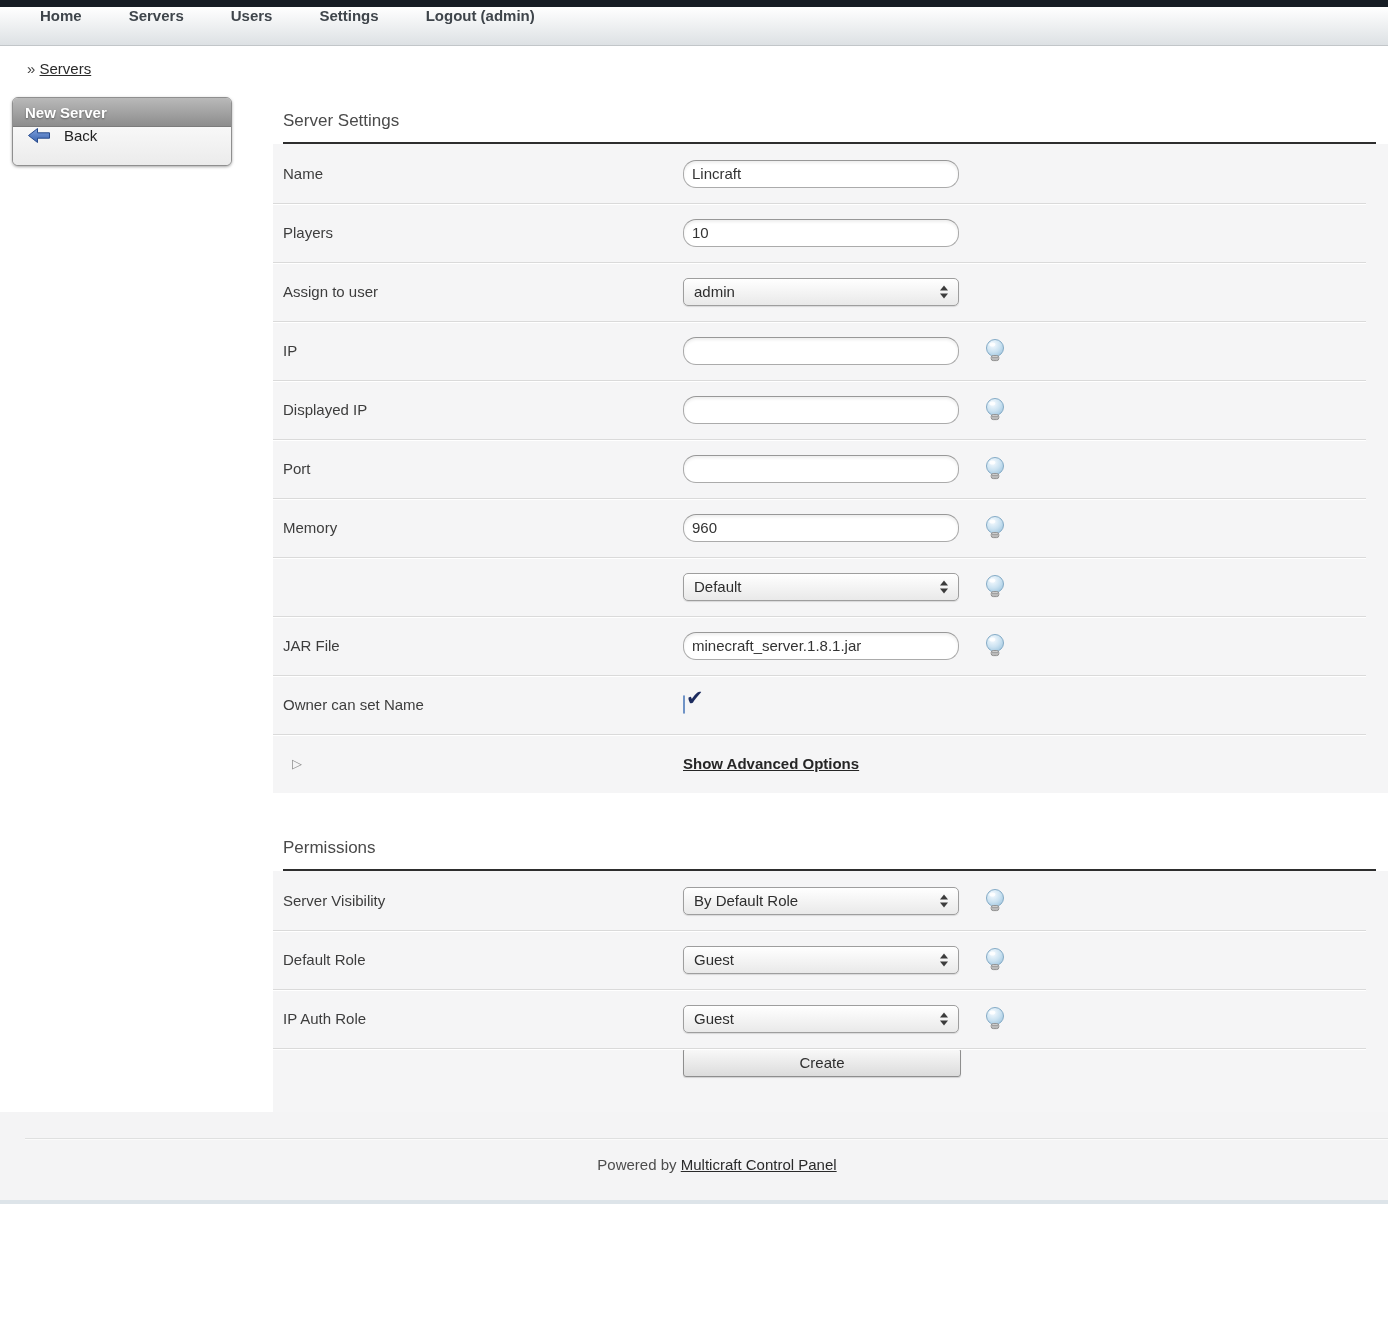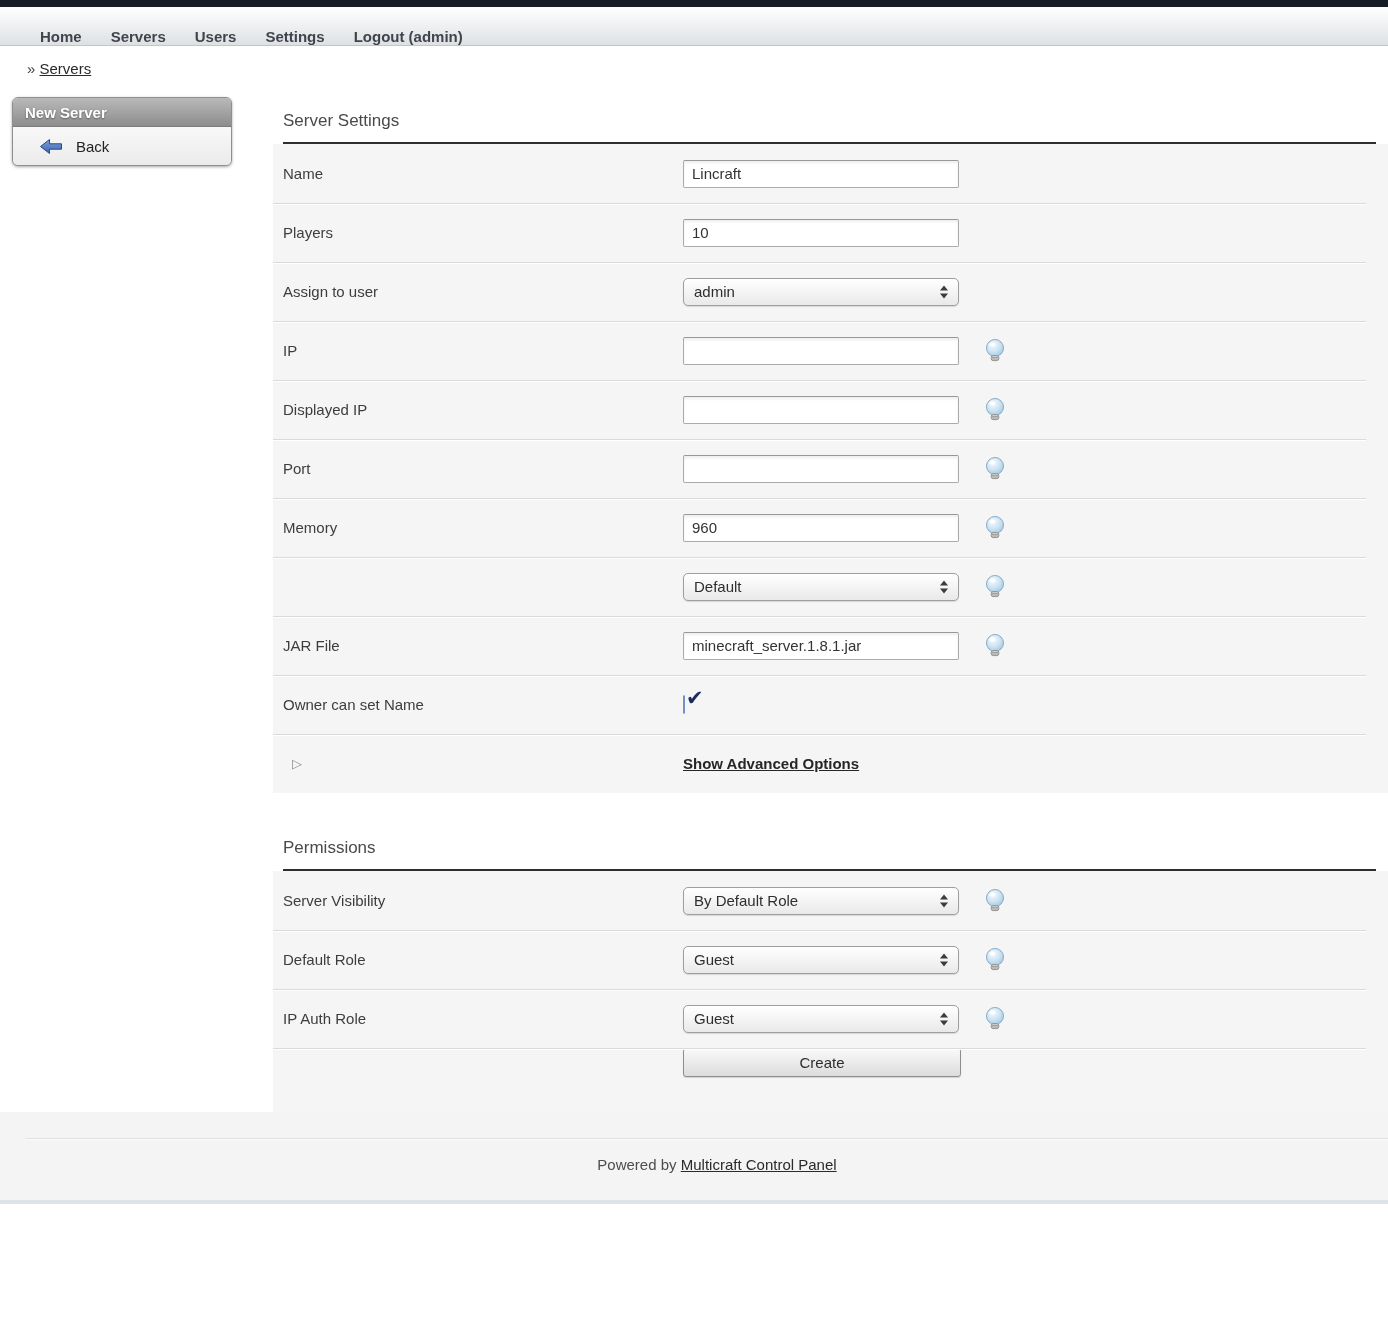--- a/index.html
+++ b/index.html
@@ -2,56 +2,56 @@
 <html><head>
 <meta charset="utf-8">
 <style>
   * { margin:0; padding:0; box-sizing:border-box; }
   html,body { width:1388px; height:1322px; background:#ffffff;
     font-family:"Liberation Sans","DejaVu Sans",sans-serif; color:#3d3d3d; overflow:hidden; }
 
   
   .topbar { height:7px; background:#171d24; }
   .navbar { height:39px; background:linear-gradient(#ffffff,#dde1e4);
-    border-bottom:1px solid #c2c6c9; display:flex; align-items:flex-end;
-    padding-left:40px; gap:29px; }
+    border-bottom:1px solid #c2c6c9; display:flex; align-items:flex-start;
+    padding-left:40px; gap:47px; }
   .navbar a { font-size:15px; font-weight:bold; color:#3f454b; text-decoration:none; cursor:pointer; }
 
   
   .breadcrumb { padding:14px 0 0 27px; font-size:15px; color:#444; height:35px; }
   .breadcrumb a { color:#2a2a2a; text-decoration:underline; cursor:pointer; }
 
   
   .sidebox { position:absolute; left:12px; top:97px; width:220px;
     border:1px solid #8f8f8f; border-radius:6px; box-shadow:0 1px 3px rgba(0,0,0,.35);
     overflow:hidden; background:#f2f2f2; }
   .sidebox-head { height:29px; line-height:29px; padding-left:12px;
     background:linear-gradient(#b9b9b9,#8d8d8d); border-bottom:1px solid #7c7c7c;
     color:#ffffff; font-weight:bold; font-size:15px; text-shadow:0 1px 2px rgba(0,0,0,.4); }
-  .sidebox-body { height:38px; display:flex; align-items:center; gap:13px;
-    padding-left:26px; background:linear-gradient(#f8f8f8,#ebebeb); cursor:pointer; }
+  .sidebox-body { height:38px; display:flex; align-items:flex-start; gap:13px;
+    padding-left:14px; background:linear-gradient(#f8f8f8,#ebebeb); cursor:pointer; }
   .sidebox-body span.lbl { font-size:15px; color:#222; }
 
   
   .content { margin-left:273px; }
   .section-head { padding-left:10px; }
   .section-head.first { padding-top:30px; }
   .section-head.perm { padding-top:45px; }
   .section-head h2 { font-size:17px; font-weight:400; color:#4a4a4a; height:20px; line-height:20px; }
   .rule { width:1093px; height:2px; background:#2e2e2e; margin-top:11px; margin-left:-10px; }
   .section-head .rule { margin-left:0; }
 
   .row { height:59px; display:flex; align-items:center; background:#f5f5f6; position:relative; }
   .row + .row::before { content:''; position:absolute; top:0; left:0; width:1093px; height:1px;
     background:#dadada; box-shadow:0 1px 0 #ffffff; }
   .row .label { width:410px; padding-left:10px; font-size:15px; color:#3d3d3d; flex-shrink:0; }
   .row .ctrl { width:276px; position:relative; flex-shrink:0; }
 
   input.txt { width:276px; height:28px; border:1px solid #ababab; border-top-color:#989898;
-    border-radius:2px; background:#ffffff; box-shadow:inset 0 2px 3px rgba(0,0,0,.07);
+    border-radius:13px; background:#ffffff; box-shadow:inset 0 2px 3px rgba(0,0,0,.07);
     font-family:"Liberation Sans","DejaVu Sans",sans-serif; font-size:15px; color:#333;
     padding:0 8px; outline:none; }
 
   .select { width:276px; height:28px; border:1px solid #9e9e9e; border-radius:5px;
     background:linear-gradient(#ffffff,#e9e9e9); box-shadow:0 1px 1px rgba(0,0,0,.12);
     display:flex; align-items:center; padding-left:10px; font-size:15px; color:#2e2e2e;
     position:relative; cursor:pointer; }
   .stepper { position:absolute; right:10px; top:50%; transform:translateY(-50%);
     display:flex; flex-direction:column; gap:3px; }
   .stepper i { display:block; width:0; height:0; border-left:4px solid transparent;

